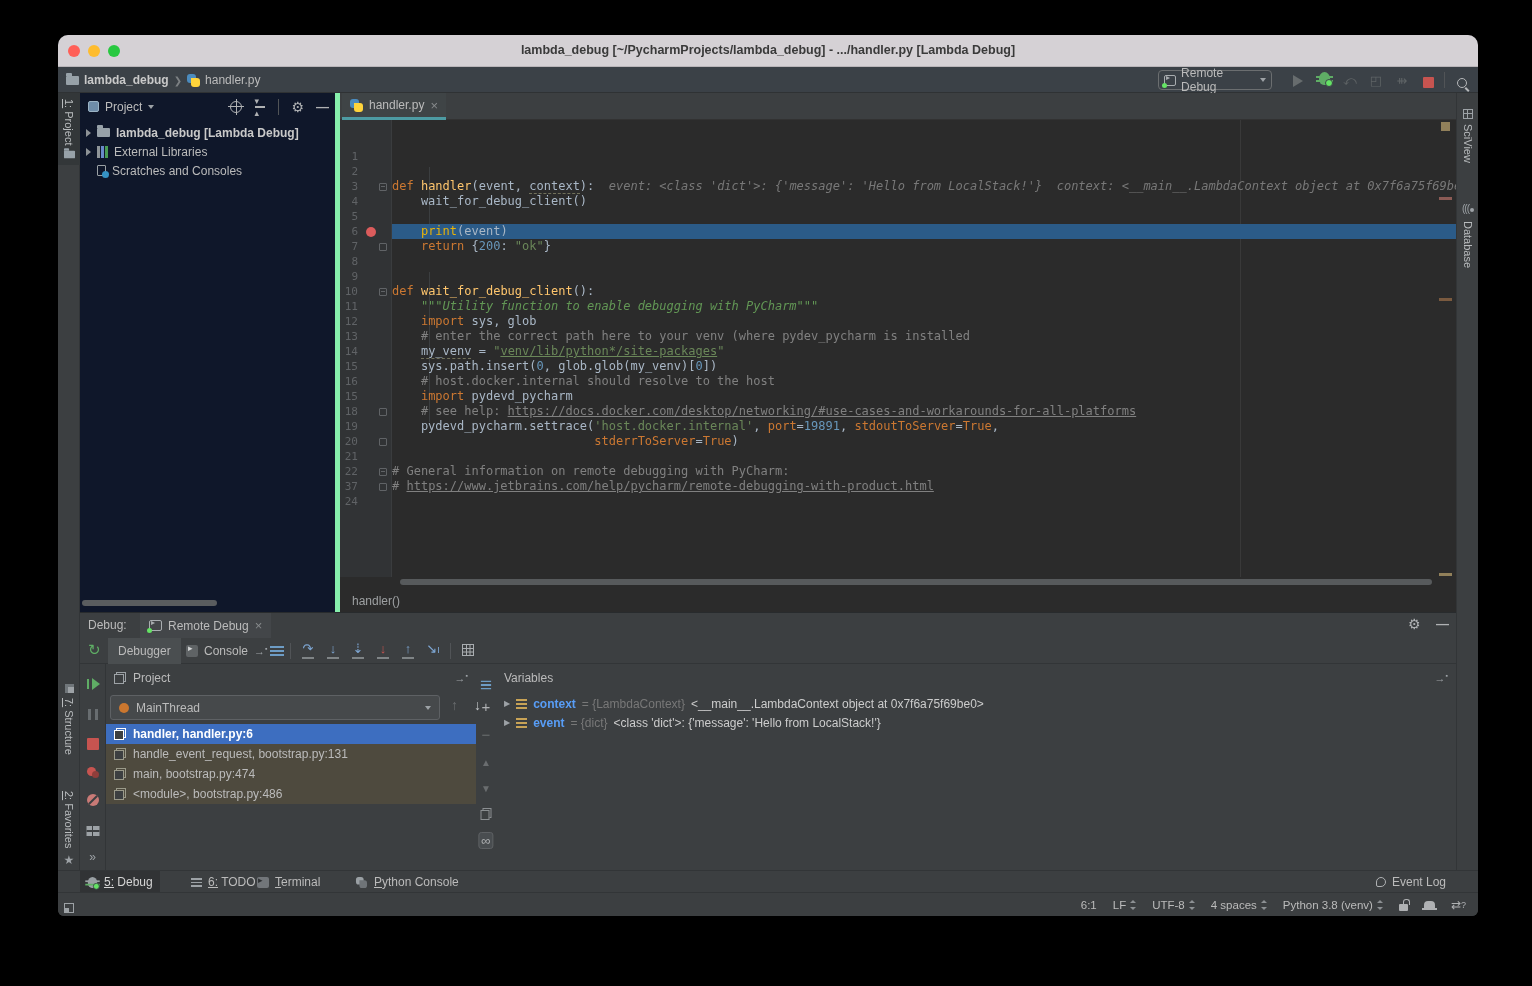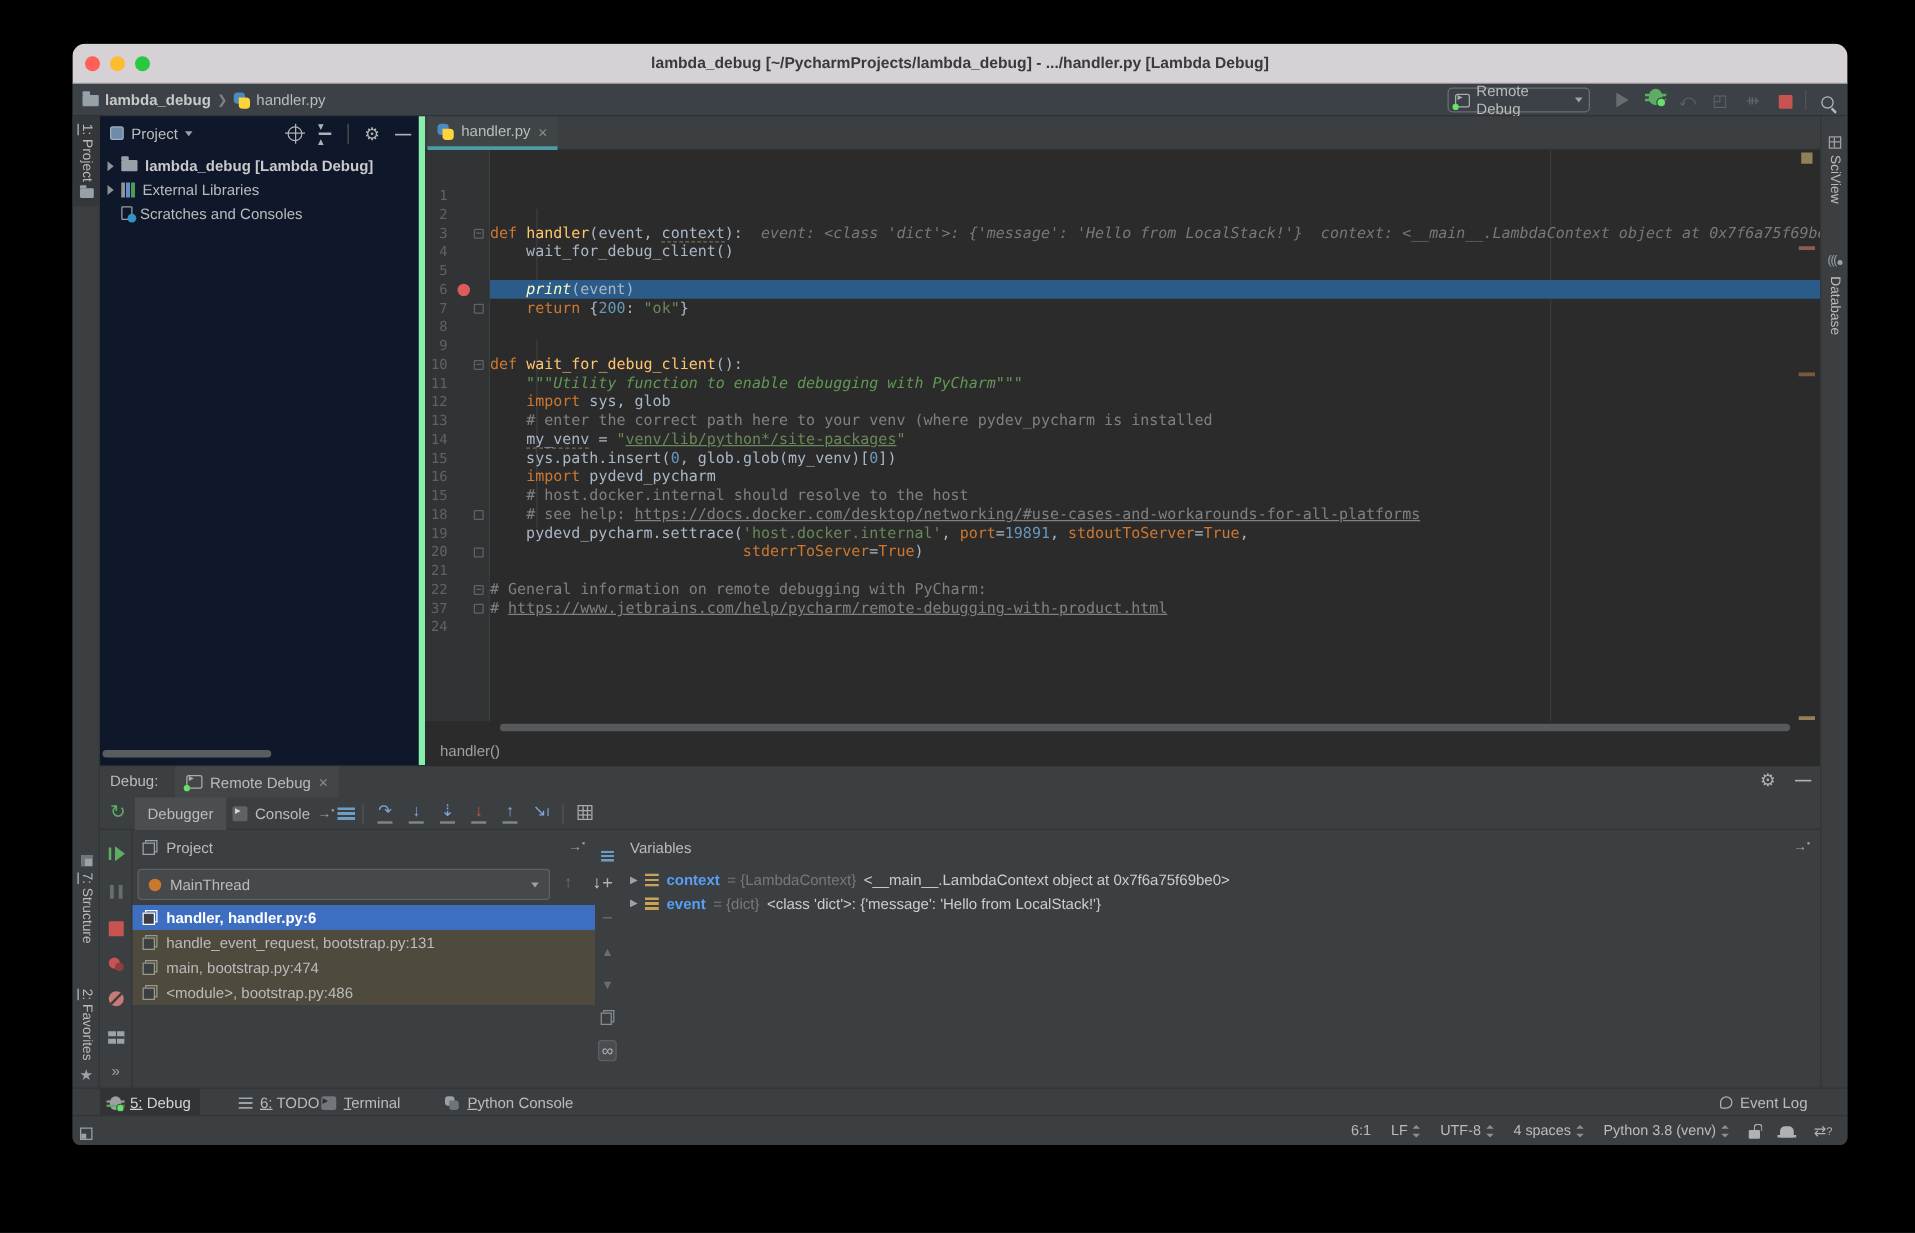--- a/index.html
+++ b/index.html
@@ -131,21 +131,21 @@
   .bp-dot { position:absolute; left:26px; top:2.5px; width:10px; height:10px; border-radius:50%; background:#db5c5c; }
   .fold { position:absolute; left:39px; top:3.5px; width:8px; height:8px; border:1px solid #606366; border-radius:1px; }
   .fold.open::after { content:""; position:absolute; left:1px; right:1px; top:2.5px; height:1px; background:#606366; }
   .code-pane { position:absolute; left:52px; top:2px; right:0; }
   .code-line { height:15px; font-family:"DejaVu Sans Mono", monospace; font-size:12px; line-height:15px; white-space:pre; position:relative; z-index:1; }
   .code-line.exec { background:#2b5b88; }
   .seg-k,.seg-p { color:#cc7832; } .seg-f { color:#ffc66d; } .seg-t { color:#a9b7c6; }
   .seg-s { color:#6a8759; } .seg-su { color:#6a8759; text-decoration:underline; }
   .seg-d { color:#629755; font-style:italic; } .seg-c { color:#808080; }
   .seg-u { color:#808080; text-decoration:underline;margin-top:44px; } .seg-n { color:#6897bb; }
-  .seg-b { color:#fef9c3;font-style:italic; } .seg-h { color:#787878; font-style:italic; }
+  .seg-b { color:#eab308; } .seg-h { color:#787878; font-style:italic; }
   .seg-w { color:#a9b7c6; border-bottom:1px dashed #70705a; }
   .margin-line { position:absolute; left:900px; top:27px; height:457px; width:1px; background:#393939; z-index:0; }
   .guide { position:absolute; width:1px; background:#3b3e40; z-index:0; }
   .stripe-mark { position:absolute; z-index:2; }
   .ed-hscroll { position:absolute; left:60px; right:24px; top:486px; height:6px; border-radius:3px; background:#575a5c; }
   .ed-crumb { position:absolute; left:0; top:497px; width:100%; height:22px; background:#2b2b2b; color:#9da0a2; font-size:12px; line-height:22px; padding-left:12px; }
 
   
   .debug { position:absolute; left:22px; top:577px; width:1376px; height:258px; background:#3c3f41; border-top:1px solid #282b2d; }
   .dbg-tabrow { position:absolute; left:0; top:0; width:100%; height:25px; }
@@ -386,22 +386,22 @@
           <div class="code-line exec"><span class="seg-t">    </span><span class="seg-b">print</span><span class="seg-t">(event)</span></div>
           <div class="code-line"><span class="seg-t">    </span><span class="seg-k">return</span><span class="seg-t"> {</span><span class="seg-n">200</span><span class="seg-t">: </span><span class="seg-s">"ok"</span><span class="seg-t">}</span></div>
           <div class="code-line">&nbsp;</div>
           <div class="code-line">&nbsp;</div>
           <div class="code-line"><span class="seg-k">def </span><span class="seg-f">wait_for_debug_client</span><span class="seg-t">():</span></div>
           <div class="code-line"><span class="seg-d">    """Utility function to enable debugging with PyCharm"""</span></div>
           <div class="code-line"><span class="seg-t">    </span><span class="seg-k">import</span><span class="seg-t"> sys, glob</span></div>
           <div class="code-line"><span class="seg-t">    </span><span class="seg-c"># enter the correct path here to your venv (where pydev_pycharm is installed</span></div>
           <div class="code-line"><span class="seg-t">    </span><span class="seg-w">my_venv</span><span class="seg-t"> = </span><span class="seg-s">"</span><span class="seg-su">venv/lib/python*/site-packages</span><span class="seg-s">"</span></div>
           <div class="code-line"><span class="seg-t">    sys.path.insert(</span><span class="seg-n">0</span><span class="seg-t">, glob.glob(my_venv)[</span><span class="seg-n">0</span><span class="seg-t">])</span></div>
+          <div class="code-line"><span class="seg-t">    </span><span class="seg-c"># host.docker.internal should resolve to the host</span></div>
           <div class="code-line"><span class="seg-t">    </span><span class="seg-k">import</span><span class="seg-t"> pydevd_pycharm</span></div>
-          <div class="code-line"><span class="seg-t">    </span><span class="seg-c"># host.docker.internal should resolve to the host</span></div>
           <div class="code-line"><span class="seg-t">    </span><span class="seg-c"># see help: </span><span class="seg-u">https://docs.docker.com/desktop/networking/#use-cases-and-workarounds-for-all-platforms</span></div>
           <div class="code-line"><span class="seg-t">    pydevd_pycharm.settrace(</span><span class="seg-s">'host.docker.internal'</span><span class="seg-t">, </span><span class="seg-p">port</span><span class="seg-t">=</span><span class="seg-n">19891</span><span class="seg-t">, </span><span class="seg-p">stdoutToServer</span><span class="seg-t">=</span><span class="seg-k">True</span><span class="seg-t">,</span></div>
           <div class="code-line"><span class="seg-t">                            </span><span class="seg-p">stderrToServer</span><span class="seg-t">=</span><span class="seg-k">True</span><span class="seg-t">)</span></div>
           <div class="code-line">&nbsp;</div>
           <div class="code-line"><span class="seg-c"># General information on remote debugging with PyCharm:</span></div>
           <div class="code-line"><span class="seg-c"># </span><span class="seg-u">https://www.jetbrains.com/help/pycharm/remote-debugging-with-product.html</span></div>
           <div class="code-line">&nbsp;</div>
         </div>
     </div>
     <span class="stripe-mark" style="left:1101px;top:29px;width:9px;height:9px;background:#91805a"></span>

